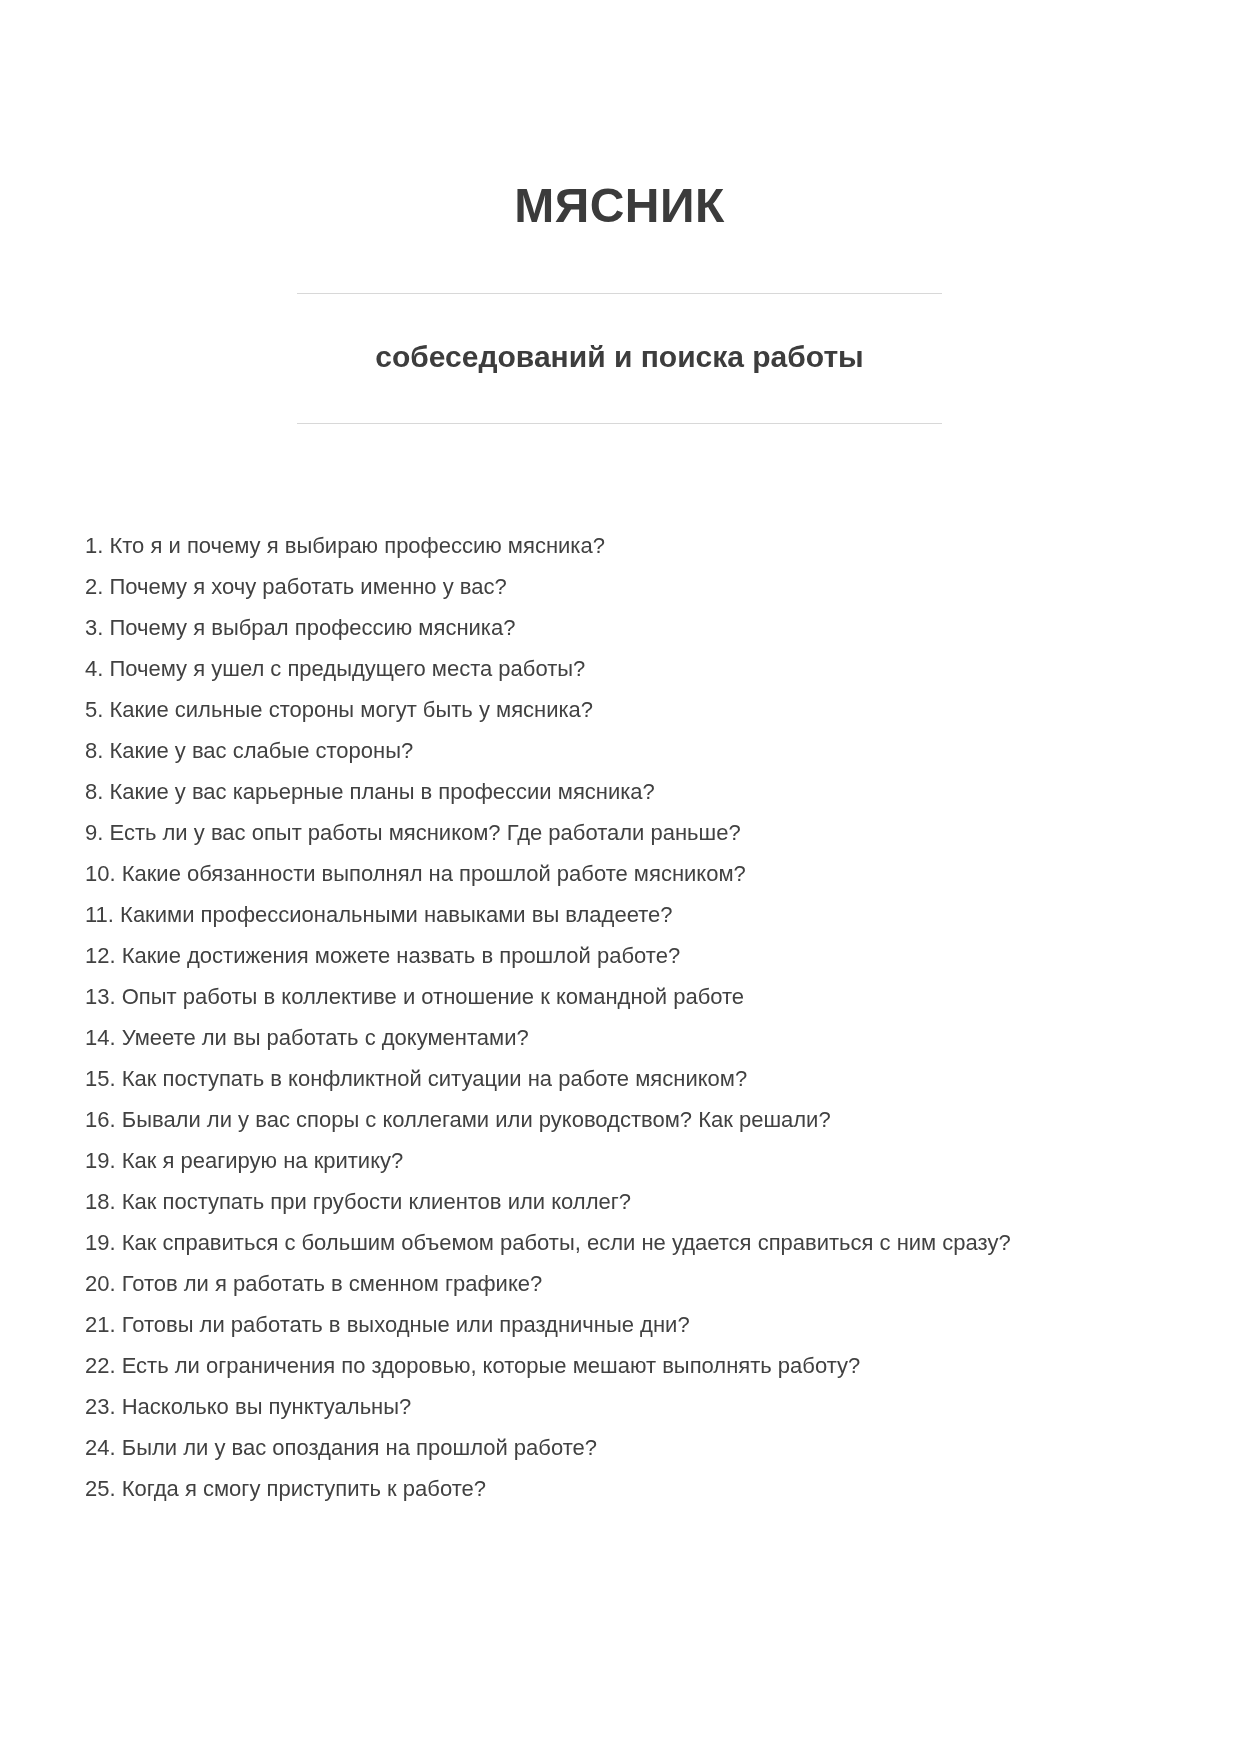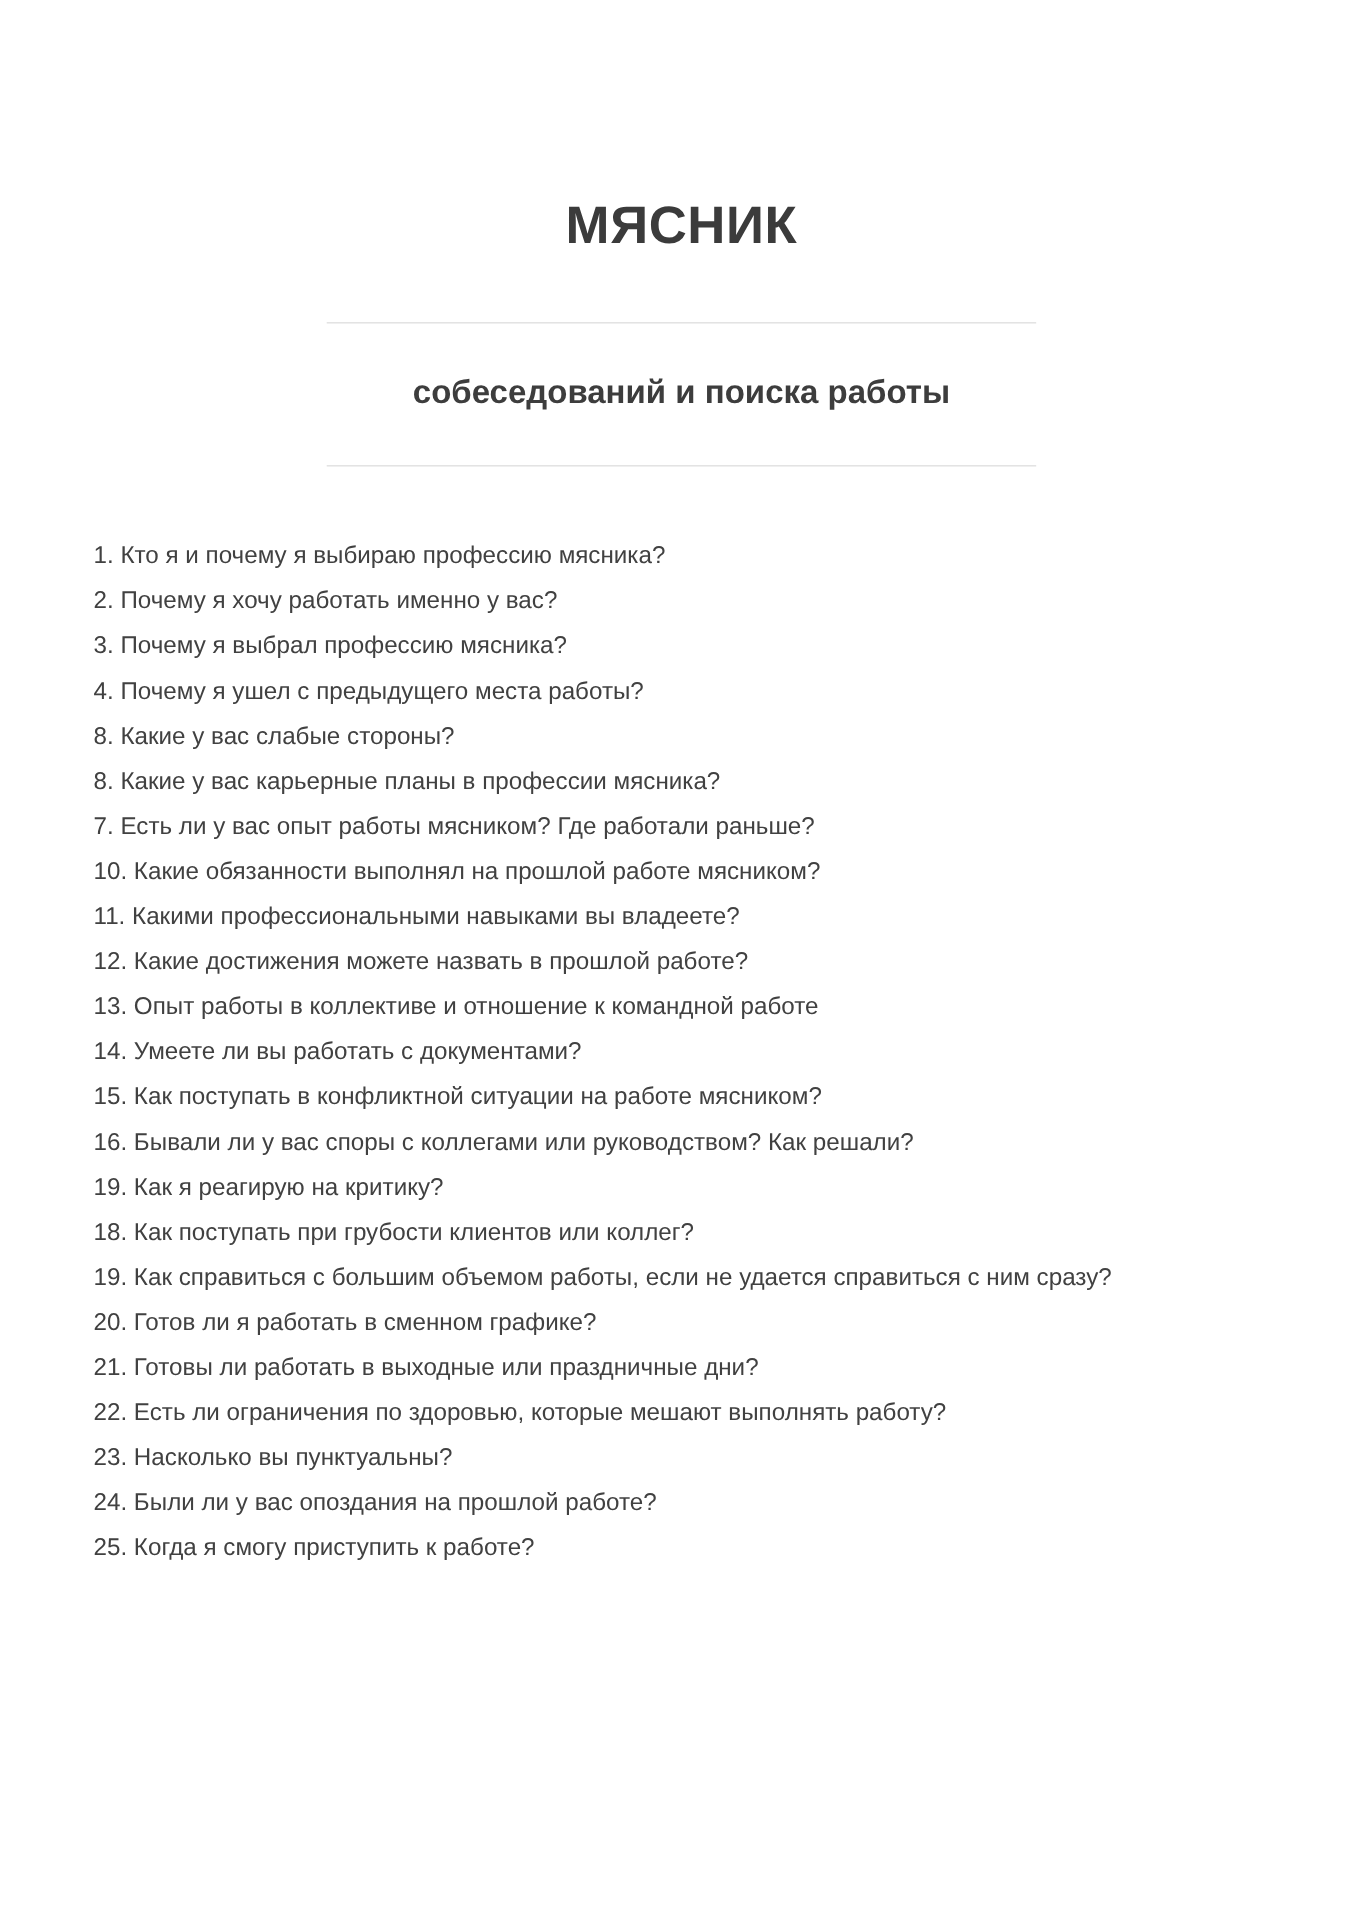--- a/index.html
+++ b/index.html
@@ -42,21 +42,21 @@
     text-align: center;
     font-size: 30px;
     font-weight: 600;
     line-height: 1.55;
     color: #3d3d3d;
   }
   .doc-subtitle .subtitle-line {
     display: block;
   }
   .toc {
-    margin-top: 60px;
+    margin-top: 101px;
     padding-left: 85px;
     padding-right: 60px;
   }
   .toc-item {
     font-size: 22px;
     font-weight: 400;
     line-height: 41px;
     color: #414141;
     white-space: nowrap;
   }
@@ -75,23 +75,24 @@
   </div>
 
   <hr class="divider divider-bottom">
 
   <div class="toc">
 
   <div class="toc-item">1. Кто я и почему я выбираю профессию мясника?</div>
       <div class="toc-item">2. Почему я хочу работать именно у вас?</div>
       <div class="toc-item">3. Почему я выбрал профессию мясника?</div>
       <div class="toc-item">4. Почему я ушел с предыдущего места работы?</div>
+      <div class="toc-item">5. Какие сильные стороны могут быть у мясника?</div>
       <div class="toc-item">8. Какие у вас слабые стороны?</div>
       <div class="toc-item">8. Какие у вас карьерные планы в профессии мясника?</div>
-      <div class="toc-item">7. Есть ли у вас опыт работы мясником? Где работали раньше?</div>
+      <div class="toc-item">9. Есть ли у вас опыт работы мясником? Где работали раньше?</div>
       <div class="toc-item">10. Какие обязанности выполнял на прошлой работе мясником?</div>
       <div class="toc-item">11. Какими профессиональными навыками вы владеете?</div>
       <div class="toc-item">12. Какие достижения можете назвать в прошлой работе?</div>
       <div class="toc-item">13. Опыт работы в коллективе и отношение к командной работе</div>
       <div class="toc-item">14. Умеете ли вы работать с документами?</div>
       <div class="toc-item">15. Как поступать в конфликтной ситуации на работе мясником?</div>
       <div class="toc-item">16. Бывали ли у вас споры с коллегами или руководством? Как решали?</div>
       <div class="toc-item">19. Как я реагирую на критику?</div>
       <div class="toc-item">18. Как поступать при грубости клиентов или коллег?</div>
       <div class="toc-item">19. Как справиться с большим объемом работы, если не удается справиться с ним сразу?</div>

